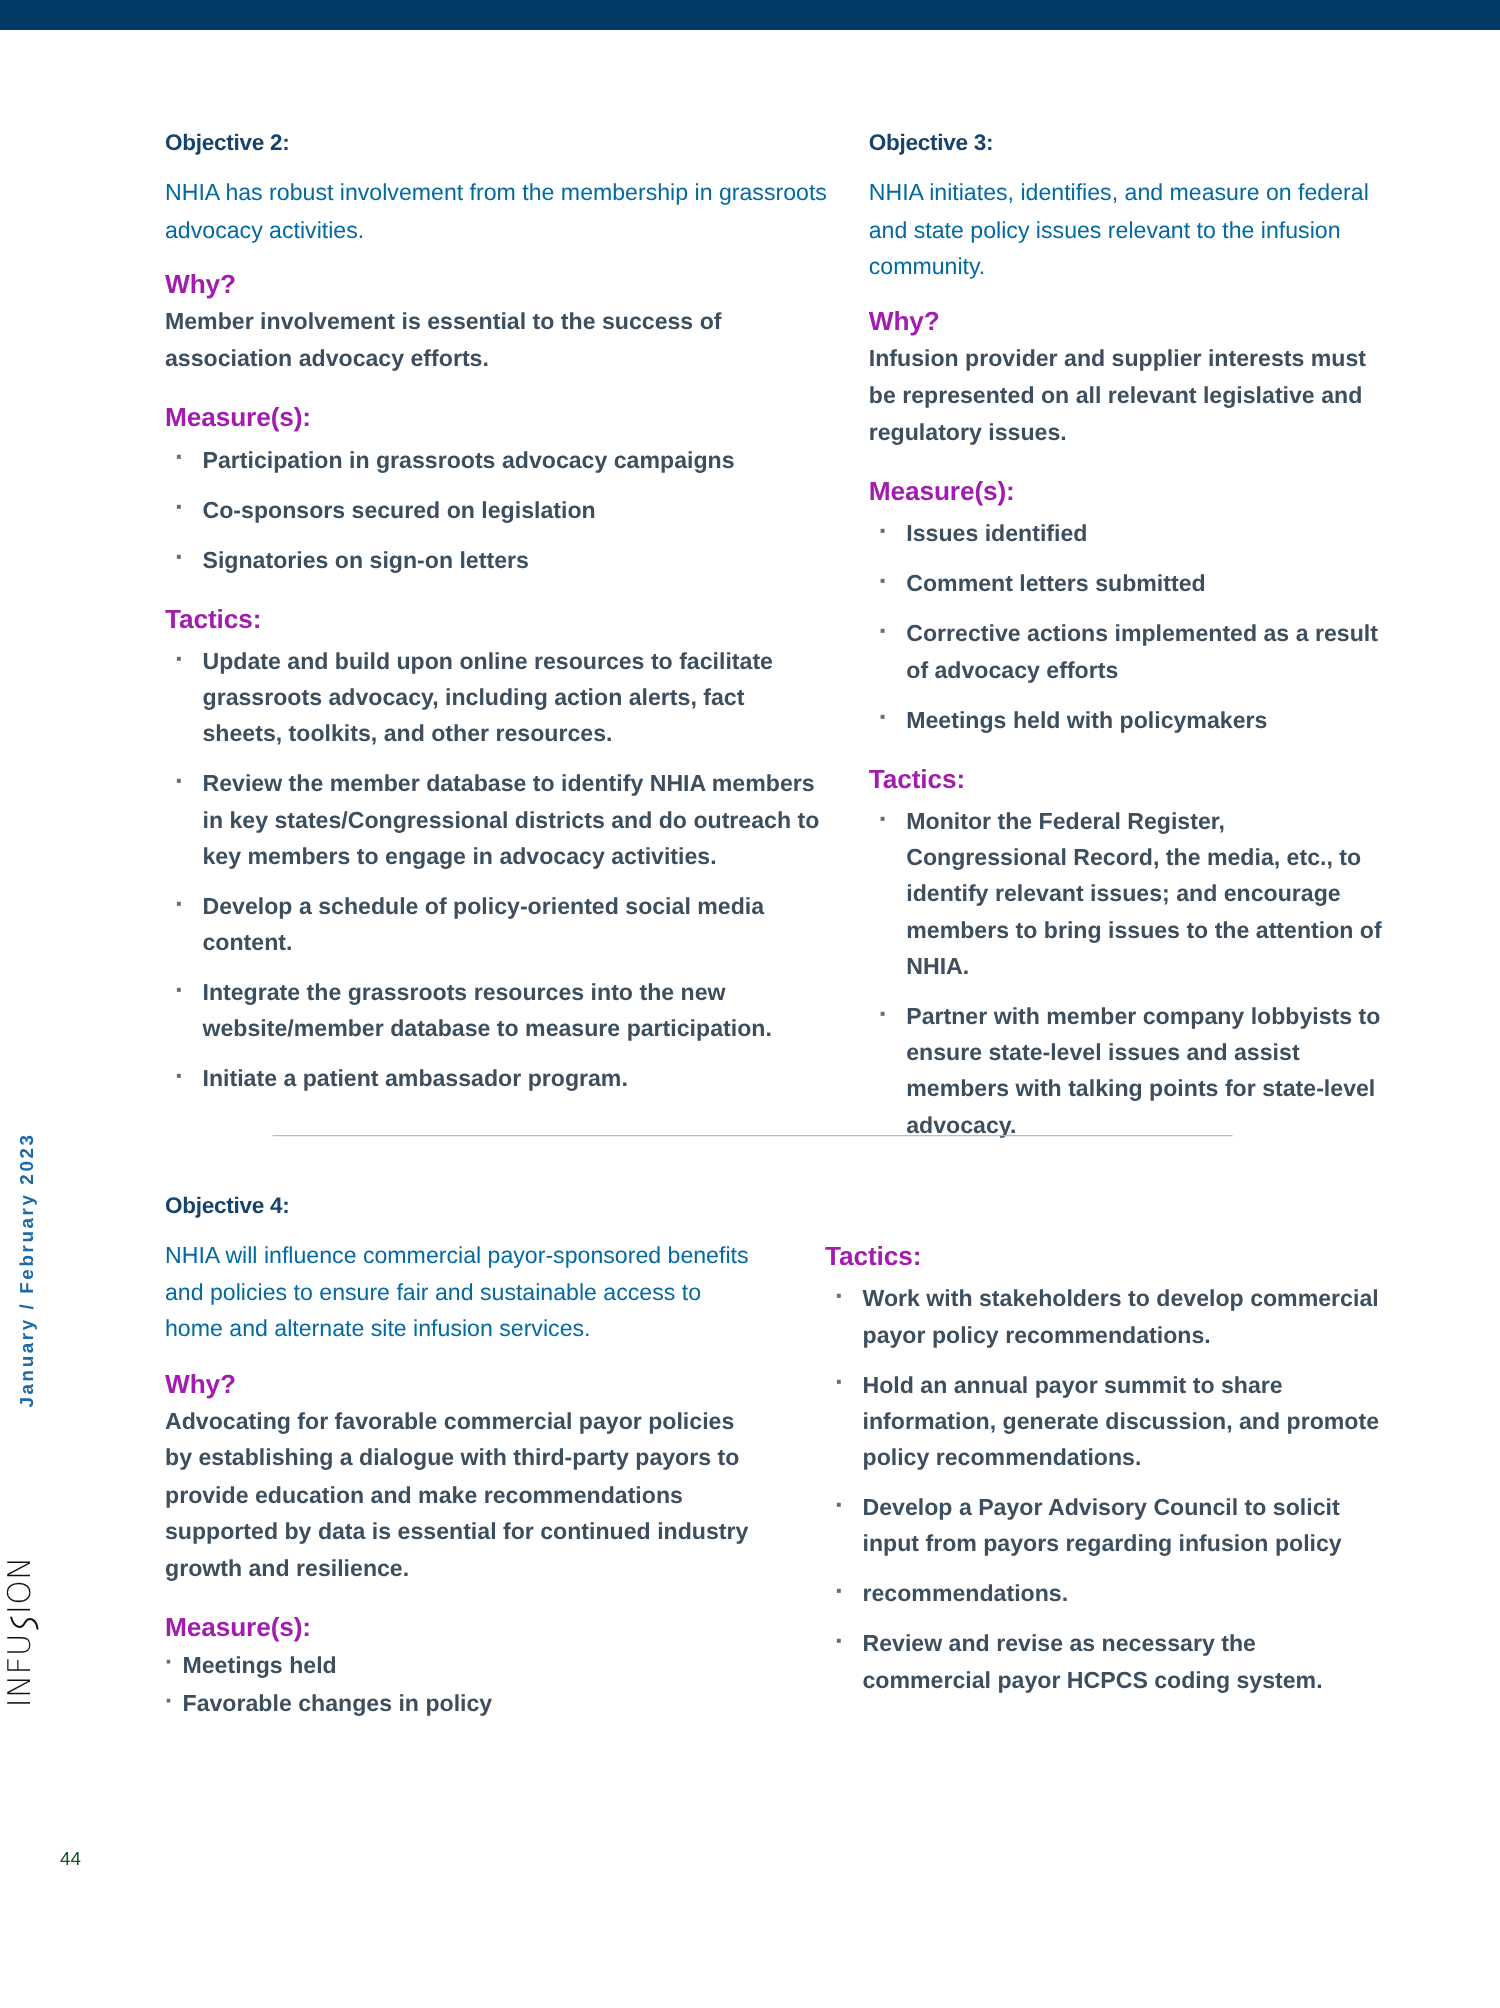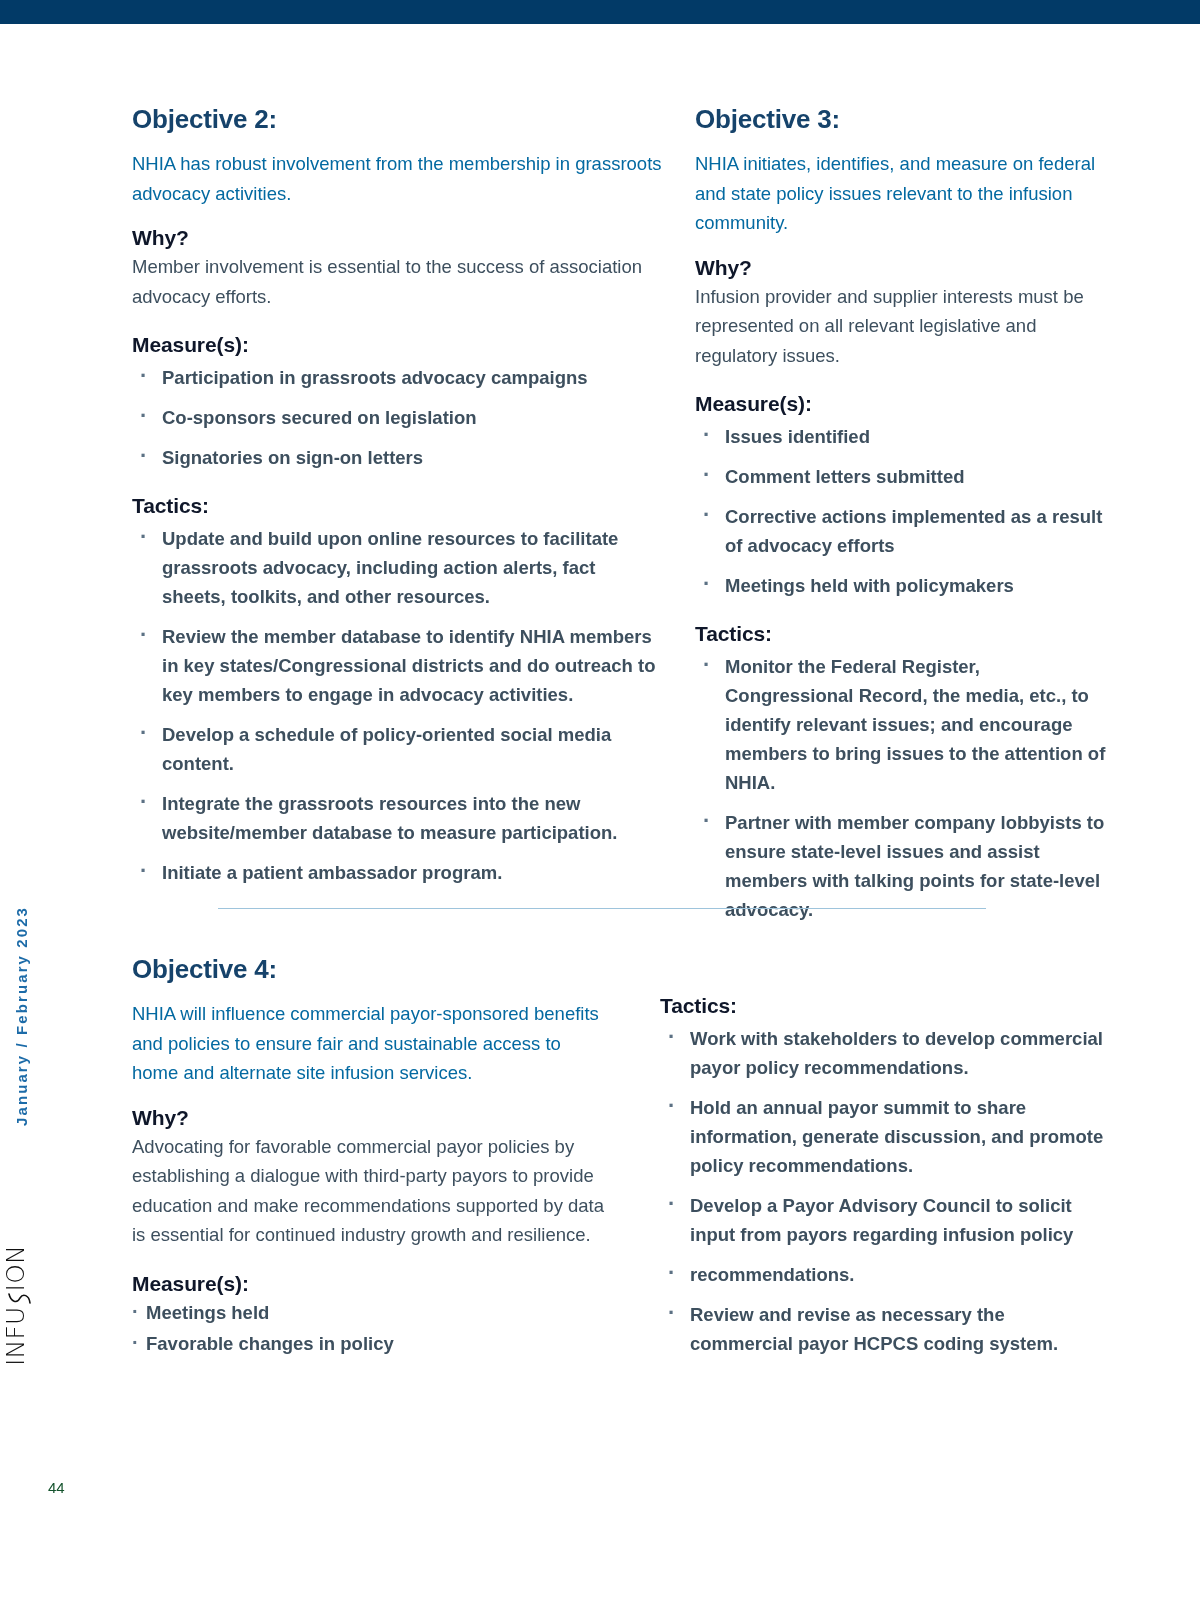--- a/index.html
+++ b/index.html
@@ -133,46 +133,46 @@
   .col-right-bot {
     position: absolute;
     left: 540px;
     top: 40px;
     width: 450px;
   }
 
   
   h2.obj-title {
     margin: 0 0 14px 0;
-    font-size: 26px;
+    font-size: 18px;
     font-weight: bold;
     color: #16436b;
     letter-spacing: -0.2px;
   }
   p.lead {
     margin: 0 0 18px 0;
     font-size: 18.5px;
     line-height: 29.5px;
     color: #0369a1;
     font-weight: 300;
   }
   h3.sub {
     margin: 0 0 2px 0;
     font-size: 21px;
     font-weight: bold;
-    color: #0f172a;
+    color: #a21caf;
     letter-spacing: -0.1px;
   }
   h3.sub.tight-top { margin-top: 0; }
   p.body {
     margin: 0 0 22px 0;
     font-size: 18.5px;
     line-height: 29.5px;
     color: #3d4f5e;
-    font-weight: 400;
+    font-weight: 700;
   }
 
   ul.blist {
     list-style: none;
     margin: 6px 0 22px 0;
     padding: 0;
   }
   ul.blist > li {
     position: relative;
     padding-left: 30px;

